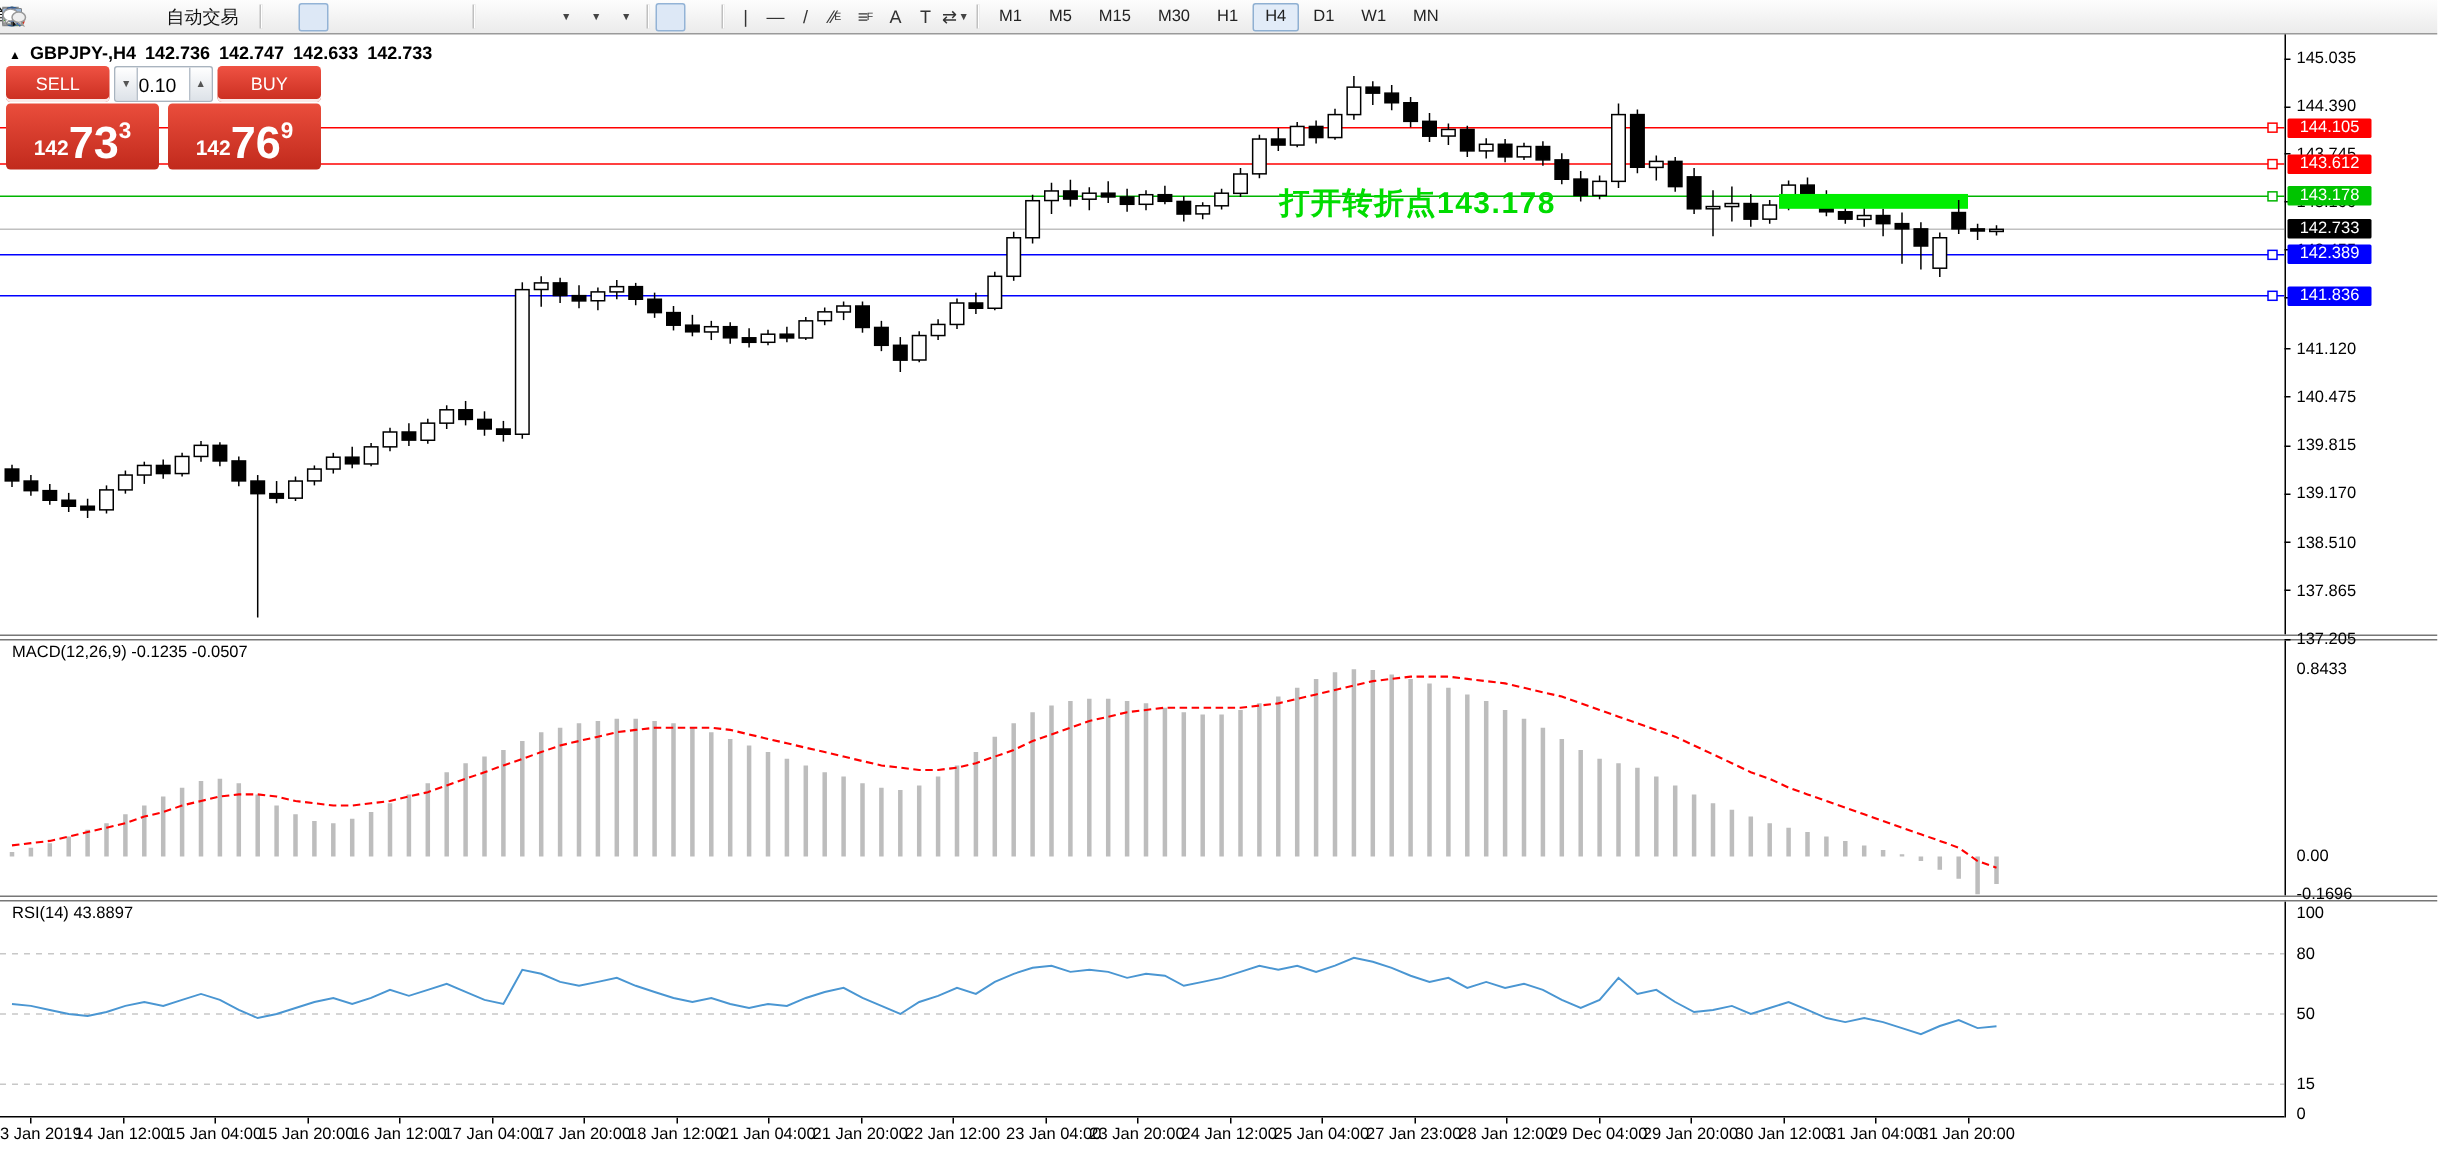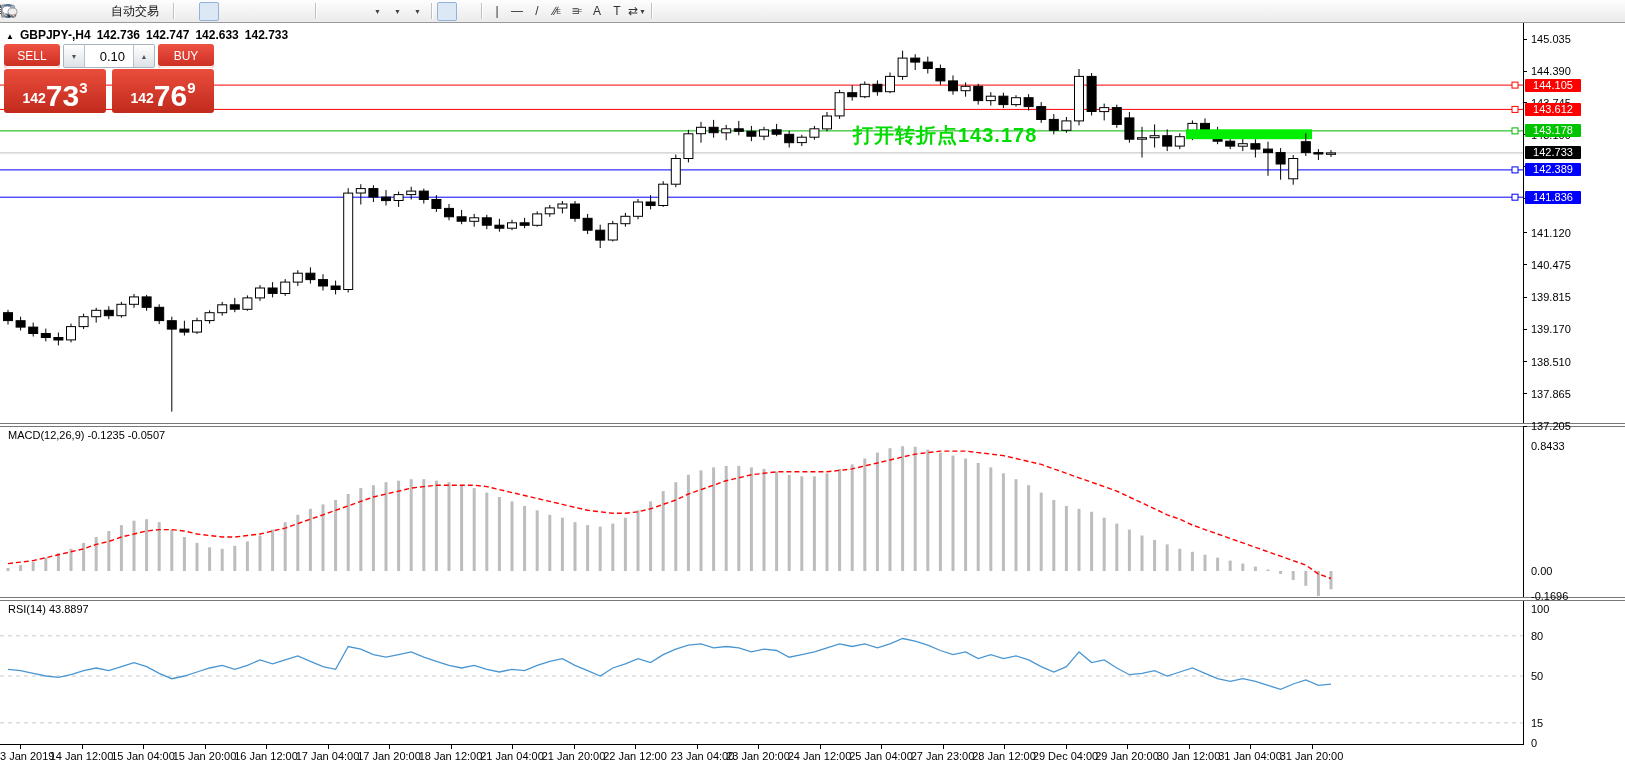--- a/index.html
+++ b/index.html
@@ -43,21 +43,21 @@
   .time-label{position:absolute;top:5px;font-size:11px;color:#000;white-space:nowrap;}
 
   
   .sym-header{position:absolute;left:6px;top:28px;z-index:20;display:flex;align-items:baseline;
     gap:6px;font-size:12px;font-weight:bold;color:#000;}
   .sym-collapse{font-size:8px;font-weight:normal;}
 
   
   .panel{position:absolute;left:4px;top:44px;width:210px;z-index:30;}
   .row1{display:flex;height:24px;}
-  .btn-trade{width:56px;background:linear-gradient(#ef5243,#c92d1f);color:#fff;font-size:12px;
+  .btn-trade{width:69px;background:linear-gradient(#ef5243,#c92d1f);color:#fff;font-size:12px;
     display:flex;align-items:center;justify-content:center;border-radius:3px;
     box-shadow:inset 0 -2px 0 rgba(255,255,255,.9);}
   .vol-wrap{flex:1;display:flex;margin:0 3px;border:1px solid #a9b4bf;border-radius:2px;overflow:hidden;background:#fff;}
   .vol-btn{width:20px;background:linear-gradient(#ffffff,#dde2e8);border-right:1px solid #b7c0ca;
     color:#555;font-size:7px;display:flex;align-items:center;justify-content:center;}
   .vol-btn.up{border-right:0;border-left:1px solid #b7c0ca;}
   .vol-field{flex:1;display:flex;align-items:center;justify-content:flex-end;padding-right:8px;
     font-size:13px;color:#000;background:#fff;}
   .row2{display:flex;gap:6px;height:44px;margin-top:1px;}
   .price-tile{flex:1;background:linear-gradient(#ea4d3c,#c12a1c);color:#fff;border-radius:3px;
@@ -232,20 +232,31 @@
         </div>
         <div class="tb-btn">
           <span>T</span>
         </div>
         <div class="tb-btn">
           <span>⇄</span>
           <span class="dd">▼</span>
         </div>
       </div>
     <div class="tb-sep"></div>
+    <div id="tf-bar" style="display:flex;align-items:center">
+        <div class="tf-btn">M1</div>
+        <div class="tf-btn">M5</div>
+        <div class="tf-btn">M15</div>
+        <div class="tf-btn">M30</div>
+        <div class="tf-btn">H1</div>
+        <div class="tf-btn active">H4</div>
+        <div class="tf-btn">D1</div>
+        <div class="tf-btn">W1</div>
+        <div class="tf-btn">MN</div>
+      </div>
 
     <div class="spacer"></div>
 
     <div class="tb-btn">
       <svg width="16" height="16">
           <circle cx="7" cy="7" r="4" fill="none" stroke="#2a5ab5" stroke-width="1.8"></circle>
           <line x1="10" y1="10" x2="14" y2="14" stroke="#2a5ab5" stroke-width="2.2"></line>
         </svg>
     </div>
     <div class="tb-btn" style="margin-right:10px">

